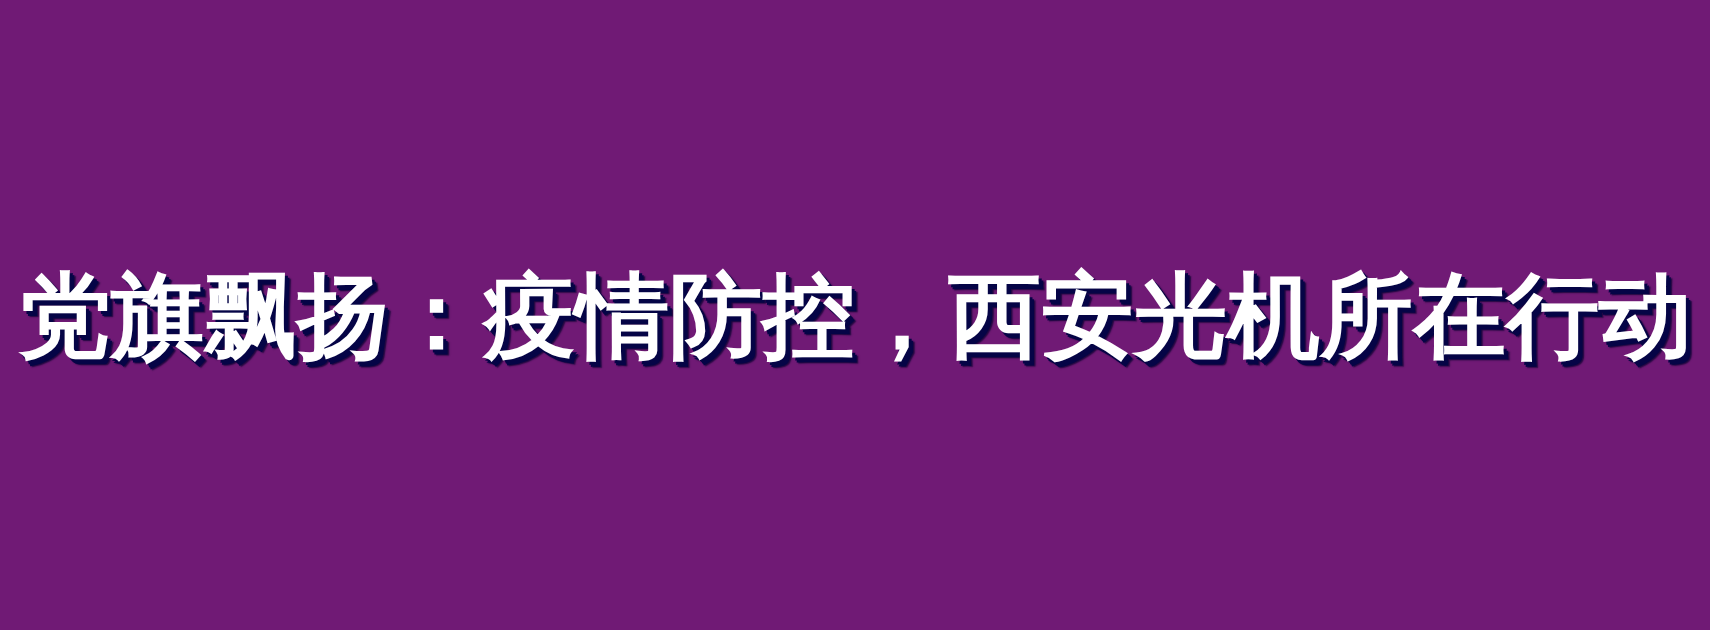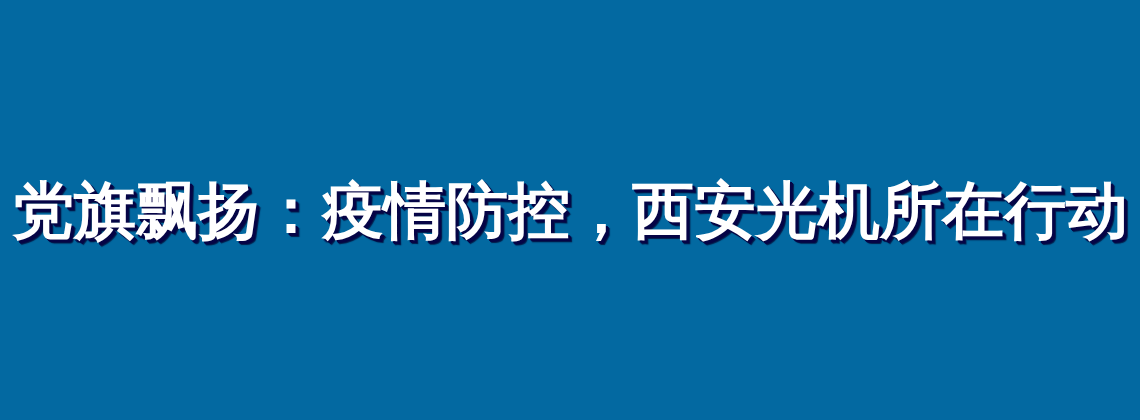--- a/index.html
+++ b/index.html
@@ -6,21 +6,21 @@
   html, body {
     margin: 0;
     padding: 0;
     background: #0d0a9c;
   }
 
   .banner {
     position: relative;
     width: 1140px;
     height: 420px;
-    background-color: #0369a1;
+    background-color: #701a75;
     overflow: hidden;
     box-sizing: border-box;
     display: flex;
     align-items: center;
     justify-content: flex-start;
   }
 
   .banner-title {
     display: block;
     width: 100%;

